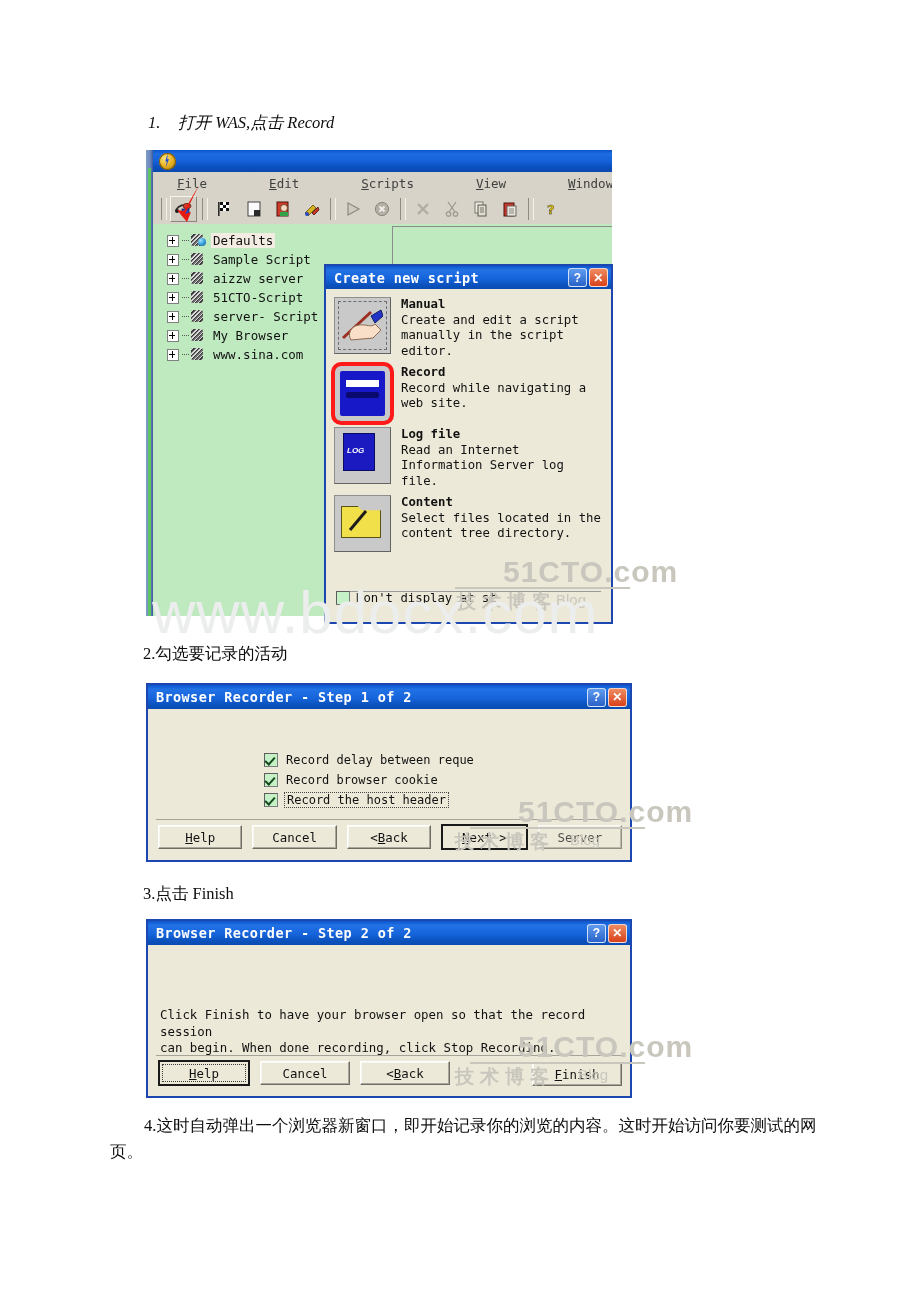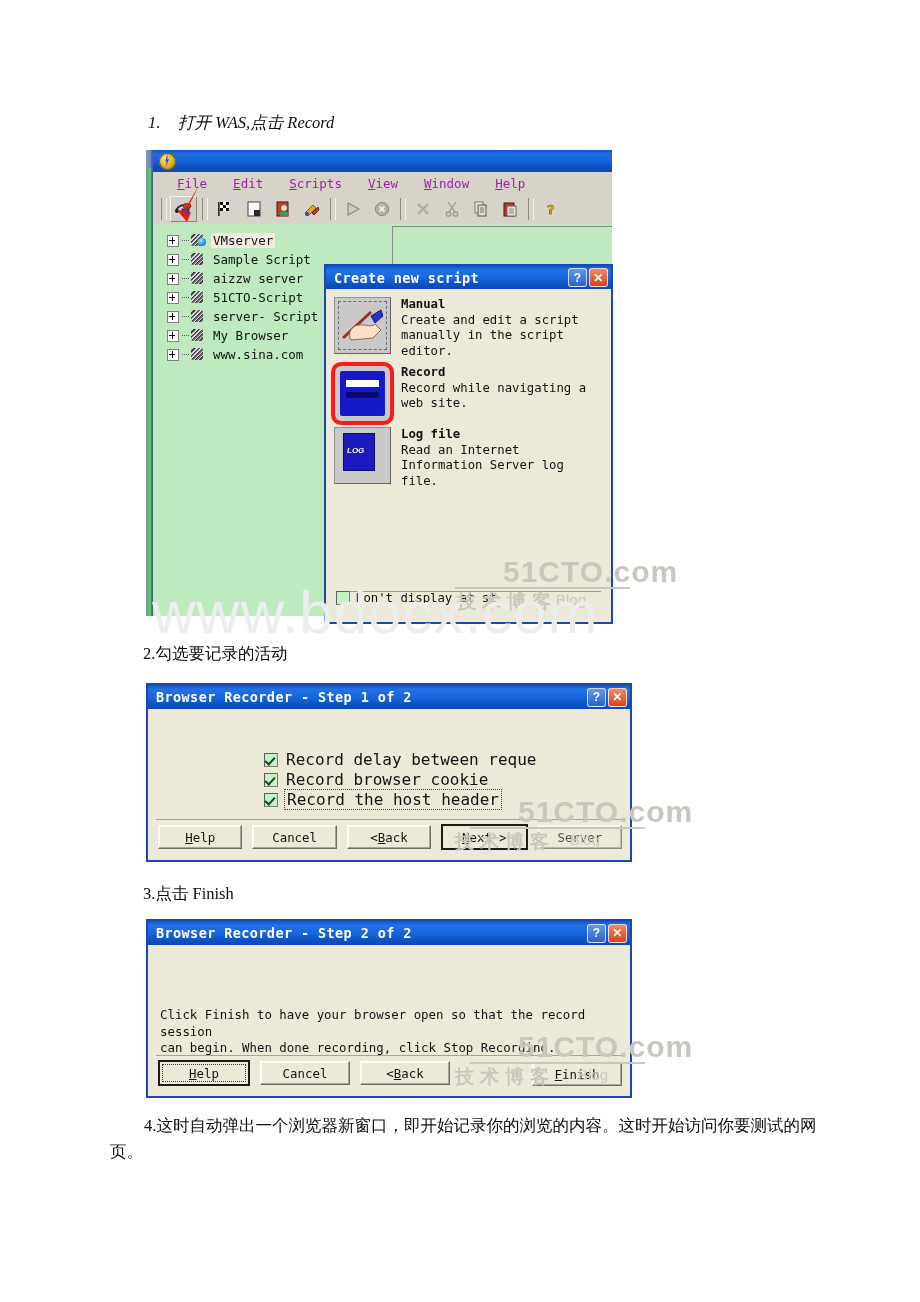--- a/index.html
+++ b/index.html
@@ -79,21 +79,21 @@
     content:"";position:absolute;left:5px;top:1px;width:6px;height:14px;
     background:#1f49d8;
     clip-path:polygon(60% 0,20% 58%,48% 56%,28% 100%,85% 40%,55% 42%);
   }
   .was-menubar{
     position:absolute;left:7px;top:22px;width:459px;height:22px;
     background:#d7d3c8;
     border-bottom:1px solid #b9b5ab;
     display:flex;align-items:center;
     font-family:"DejaVu Sans Mono", monospace;
-    font-size:12.5px;color:#a21caf;
+    font-size:12.5px;color:#404040;gap:36px;
   }
   .was-menubar span{margin-left:14px;}
   .was-menubar span:first-child{margin-left:12px;}
   .mu{text-decoration:underline;}
   .was-toolbar{
     position:absolute;left:7px;top:44px;width:459px;height:30px;
     background:#d7d3c8;
     border-bottom:1px solid #9e9a90;
     display:flex;align-items:center;padding-left:5px;
   }
@@ -228,21 +228,21 @@
     height:24px;
     background:linear-gradient(to bottom,#0c56cc 0%,#2272e6 18%,#1664da 55%,#0b52be 82%,#0a4cb2 100%);
     display:flex;align-items:center;color:#fff;
     font-family:"DejaVu Sans Mono", monospace;font-size:13.5px;font-weight:bold;letter-spacing:.4px;
   }
   .br-title .t{margin-left:8px;}
   .br-body{position:relative;height:149px;}
   .br-checks{position:absolute;left:116px;top:42px;}
   .chk-row{
     display:flex;align-items:center;height:17px;margin-bottom:3px;
-    font-family:"DejaVu Sans Mono", monospace;font-size:16px;color:#111;white-space:nowrap;
+    font-family:"DejaVu Sans Mono", monospace;font-size:12px;color:#111;white-space:nowrap;
   }
   .chk-row .lbl{padding:0 2px;}
   .chk-row.focus .lbl{border:1px dotted #444;}
   .br-text{
     position:absolute;left:12px;top:62px;right:10px;
     font-family:"DejaVu Sans Mono", monospace;font-size:12.4px;color:#111;line-height:1.35;
   }
   .br-btnrow{
     position:absolute;left:10px;bottom:8px;right:8px;
     display:flex;align-items:center;gap:10px;
@@ -403,21 +403,21 @@
     <div class="was-panes">
       <div class="pane-left">
         <div class="tree">
           <div class="tree-row">
             <span class="tree-plus"></span>
             <span class="tree-dots"></span>
             <span class="tree-ico">
                 <i class="scroll"></i>
                 <i class="globe"></i>
               </span>
-            <span class="tree-label sel">VMserver</span>
+            <span class="tree-label sel">Defaults</span>
           </div>
           <div class="tree-row">
             <span class="tree-plus"></span>
             <span class="tree-dots"></span>
             <span class="tree-ico">
                 <i class="scroll"></i>
               </span>
             <span class="tree-label">Sample Script</span>
           </div>
           <div class="tree-row">
@@ -510,20 +510,32 @@
           <i class="ico-log">
               <span>LOG</span>
             </i>
         </div>
         <div class="opt-text">
           <div class="opt-title">Log file</div>
           <div>Read an Internet Information Server log file.</div>
         </div>
       </div>
 
+      <div class="opt">
+        <div class="opt-ico">
+          <i class="ico-folder"></i>
+          <svg style="position:absolute;left:12px;top:13px;" width="26" height="24" viewBox="0 0 26 24">
+            <path d="M3 21 L19 2" stroke="#1c1c1c" stroke-width="3"></path>
+          </svg>
+        </div>
+        <div class="opt-text">
+          <div class="opt-title">Content</div>
+          <div>Select files located in the content tree directory.</div>
+        </div>
+      </div>
 
       <div class="cns-sep"></div>
       <div class="cns-check">
         <span class="chk"></span>
         <span>Don't display at st</span>
       </div>
     </div>
   </div>
 
   <div class="cto cto-main" style="left:455px;top:555px;">51CTO.com</div>

